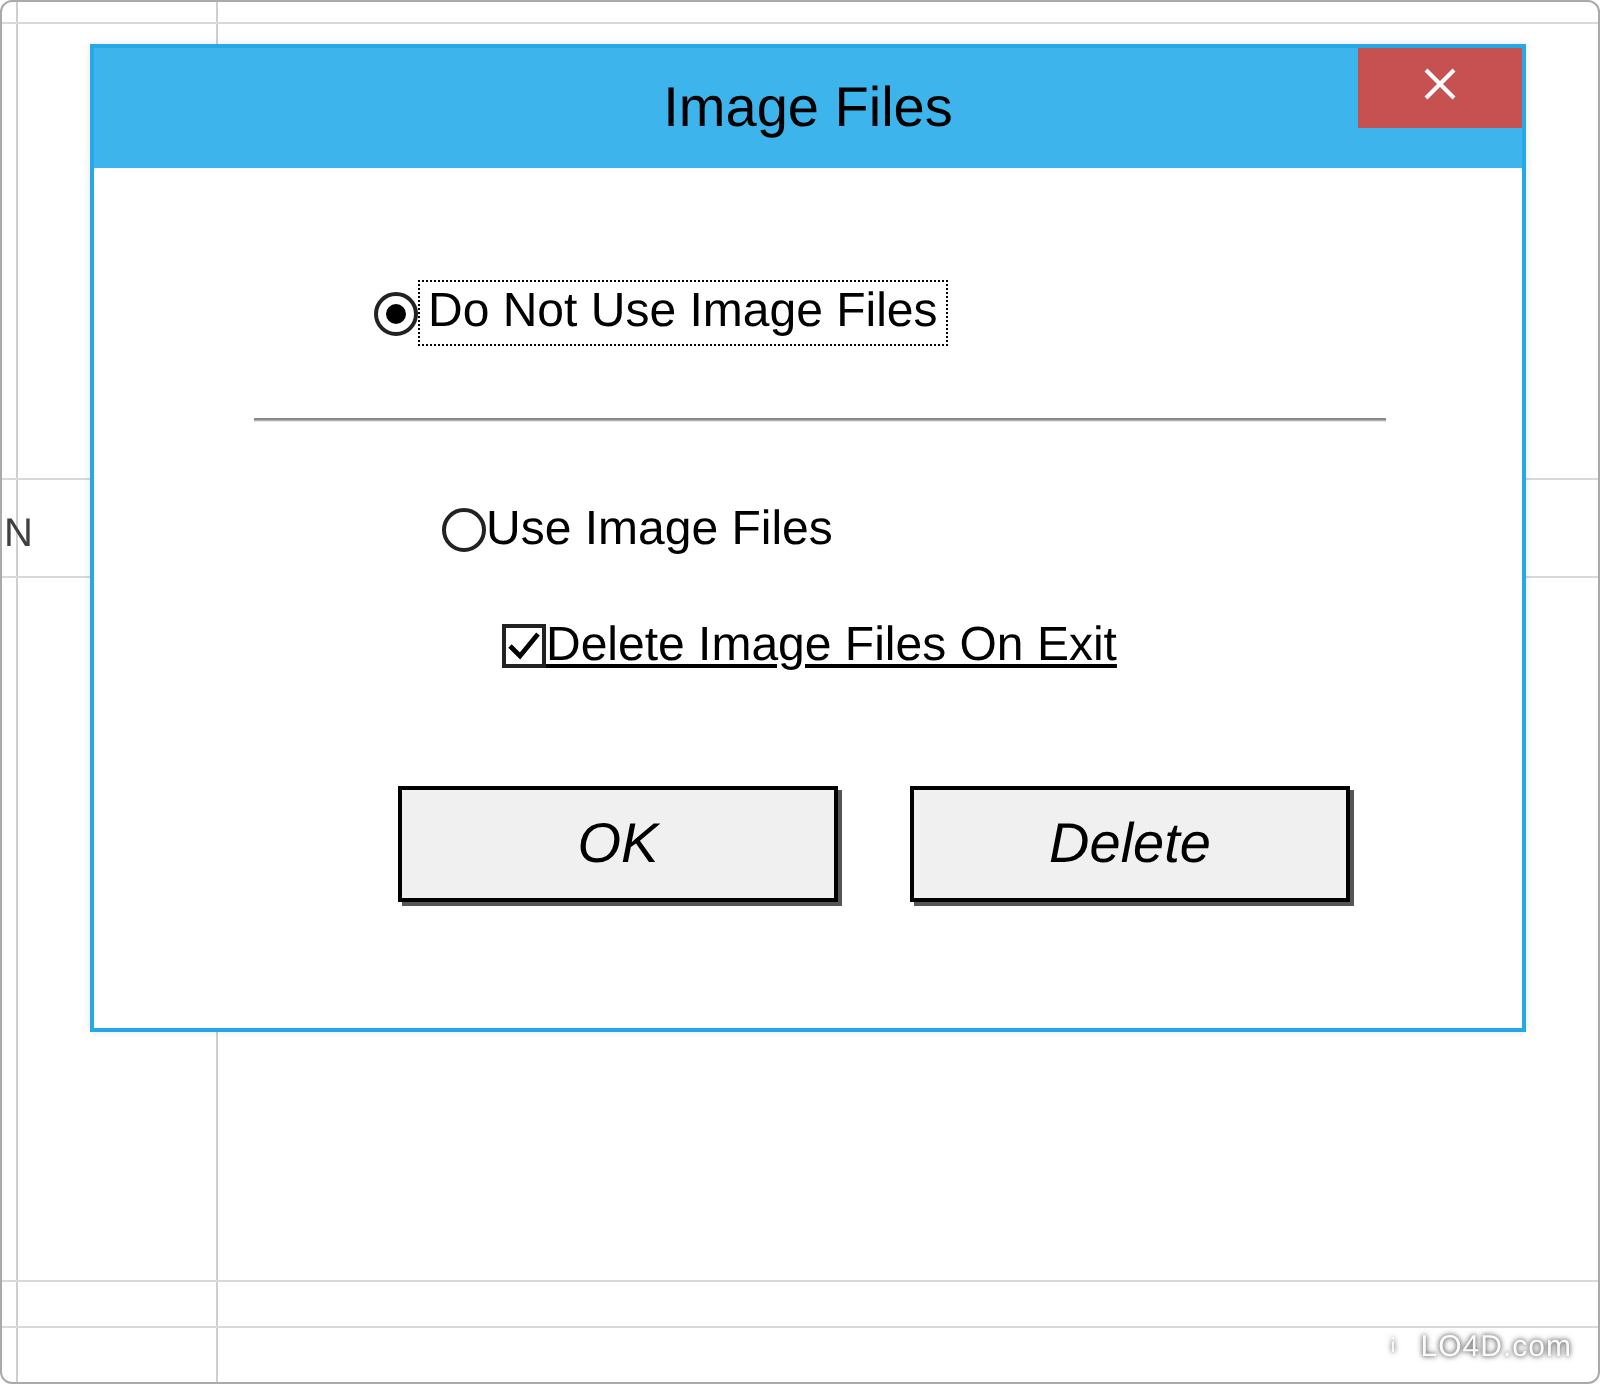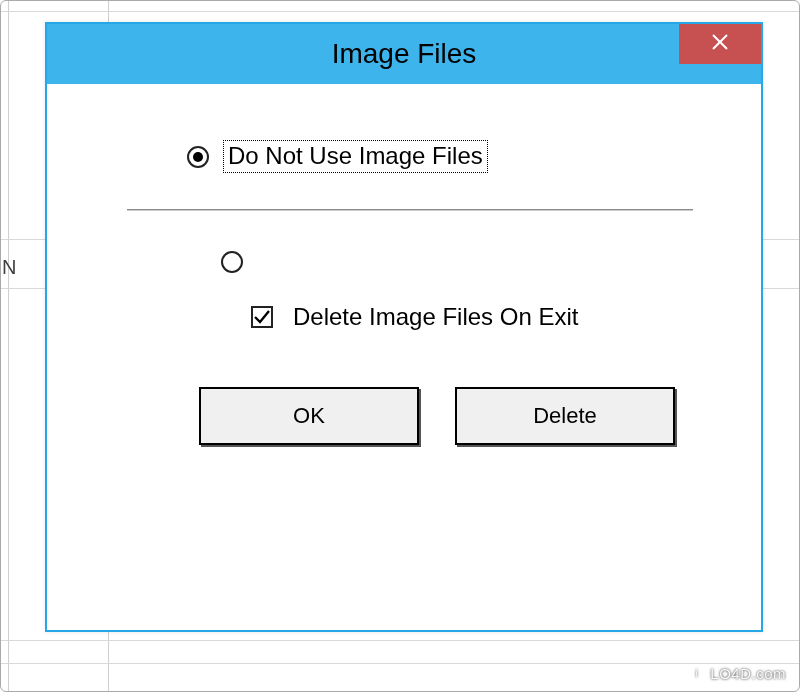--- a/index.html
+++ b/index.html
@@ -44,21 +44,21 @@
     border-radius: 6px;
     pointer-events: none;
   }
 
   
   .dialog {
     position: absolute;
     left: 45px;
     top: 22px;
     width: 718px;
-    height: 610px;
+    height: 494px;
     background: #fff;
     border: 2px solid #26a7e8;
     box-shadow: 0 0 4px rgba(0,0,0,0.1);
   }
 
   .titlebar {
     height: 60px;
     background: #3db4ec;
     position: relative;
     display: flex;
@@ -88,21 +88,20 @@
   .dialog-body {
     padding: 56px 32px 24px 44px;
     font-size: 24px;
     color: #000;
   }
 
   .radio-row {
     display: flex;
     align-items: center;
     margin-left: 96px;
-    gap: 14px;
   }
   .radio-row.alt { margin-left: 130px; }
 
   .radio {
     width: 22px; height: 22px;
     border: 2px solid #222;
     border-radius: 50%;
     display: flex; align-items: center; justify-content: center;
     background: #fff;
     flex-shrink: 0;
@@ -131,21 +130,22 @@
     height: 2px;
     background: linear-gradient(#9a9a9a, #fff);
     border-top: 1px solid #8a8a8a;
   }
 
   .check-row {
     display: flex;
     align-items: center;
     margin-left: 160px;
     margin-top: 30px;
-    gap: 20px;
+    gap: 0;
+    text-decoration: underline;
   }
   .checkbox {
     width: 22px; height: 22px;
     border: 2px solid #222;
     background: #fff;
     display: flex; align-items: center; justify-content: center;
     flex-shrink: 0;
     cursor: pointer;
   }
   .checkbox.checked svg { width: 18px; height: 18px; }
@@ -158,22 +158,23 @@
   }
   .btn {
     width: 220px;
     height: 58px;
     background: #f0f0f0;
     border: 2px solid #000;
     box-shadow: 2px 2px 0 #555;
     display: flex;
     align-items: center;
     justify-content: center;
-    font-size: 22px;
-    cursor: pointer;
+    font-size: 28px;
+    cursor: pointer;
+    font-style: italic;
   }
 
   .watermark {
     position: absolute;
     right: 14px;
     bottom: 10px;
     font-size: 15px;
     color: rgba(255,255,255,0.95);
     text-shadow: 0 0 3px rgba(0,0,0,0.55), 0 0 2px rgba(0,0,0,0.5);
     letter-spacing: 0.5px;
@@ -222,20 +223,21 @@
     <div class="radio-row">
       <span class="radio checked"></span>
       <span class="focus-rect">Do Not Use Image Files</span>
     </div>
 
 
     <div class="hr"></div>
 
     <div class="radio-row alt" style="margin-top:40px;">
       <span class="radio"></span>
+      <span>Use Image Files</span>
     </div>
 
     <div class="check-row">
       <span class="checkbox checked">
         <svg viewBox="0 0 18 18">
             <polyline points="2,9 7,14 16,3" fill="none" stroke="#000" stroke-width="2.4"></polyline>
           </svg>
       </span>
       <span>Delete Image Files On Exit</span>
     </div>

